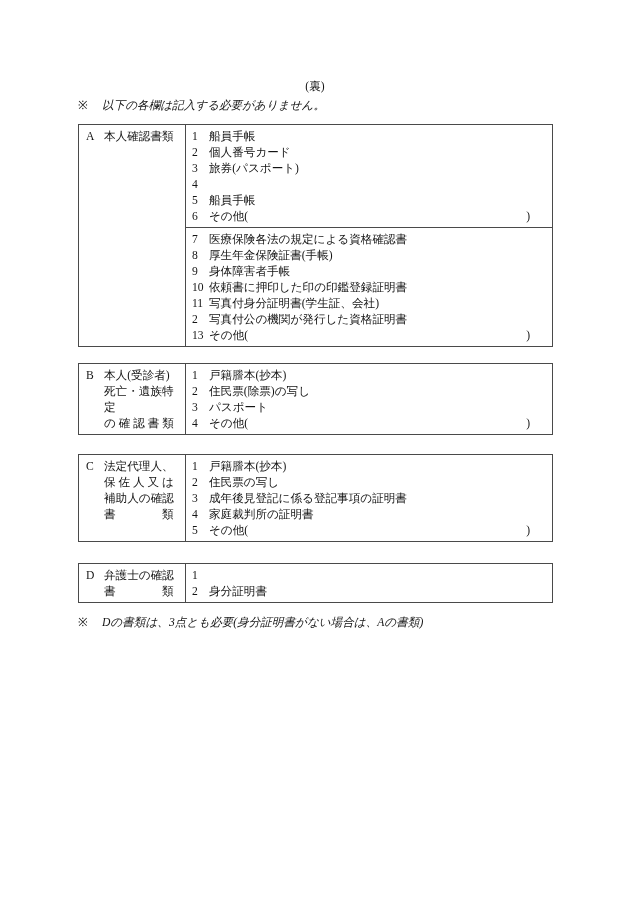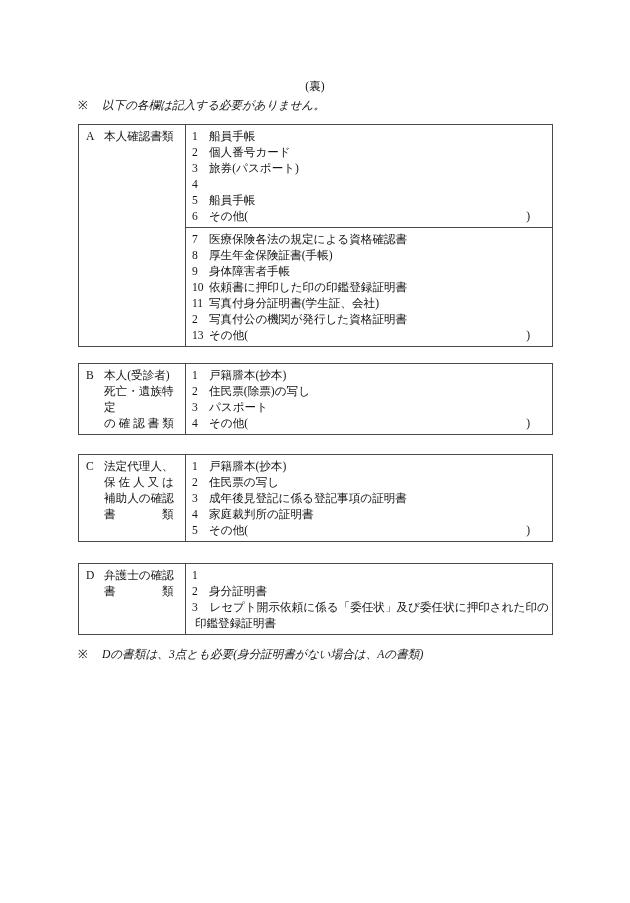--- a/index.html
+++ b/index.html
@@ -193,22 +193,20 @@
     </div>
     <div class="content-col">
       <div class="t-section">
           <div class="item-row">
             <span class="num">1</span>
           </div>
           <div class="item-row">
             <span class="num">2</span>
             <span class="txt">身分証明書</span>
           </div>
-          <div class="item-row wrap-block">3　レセプト開示依頼に係る「委任状」及び委任状に押印された印の
- 印鑑登録証明書</div>
         </div>
     </div>
   </div>
 
   <div class="note bottom-note">
     <span class="marker">※</span>
     <span class="note-text">Dの書類は、3点とも必要(身分証明書がない場合は、Aの書類)</span>
   </div>
 
 </div>

